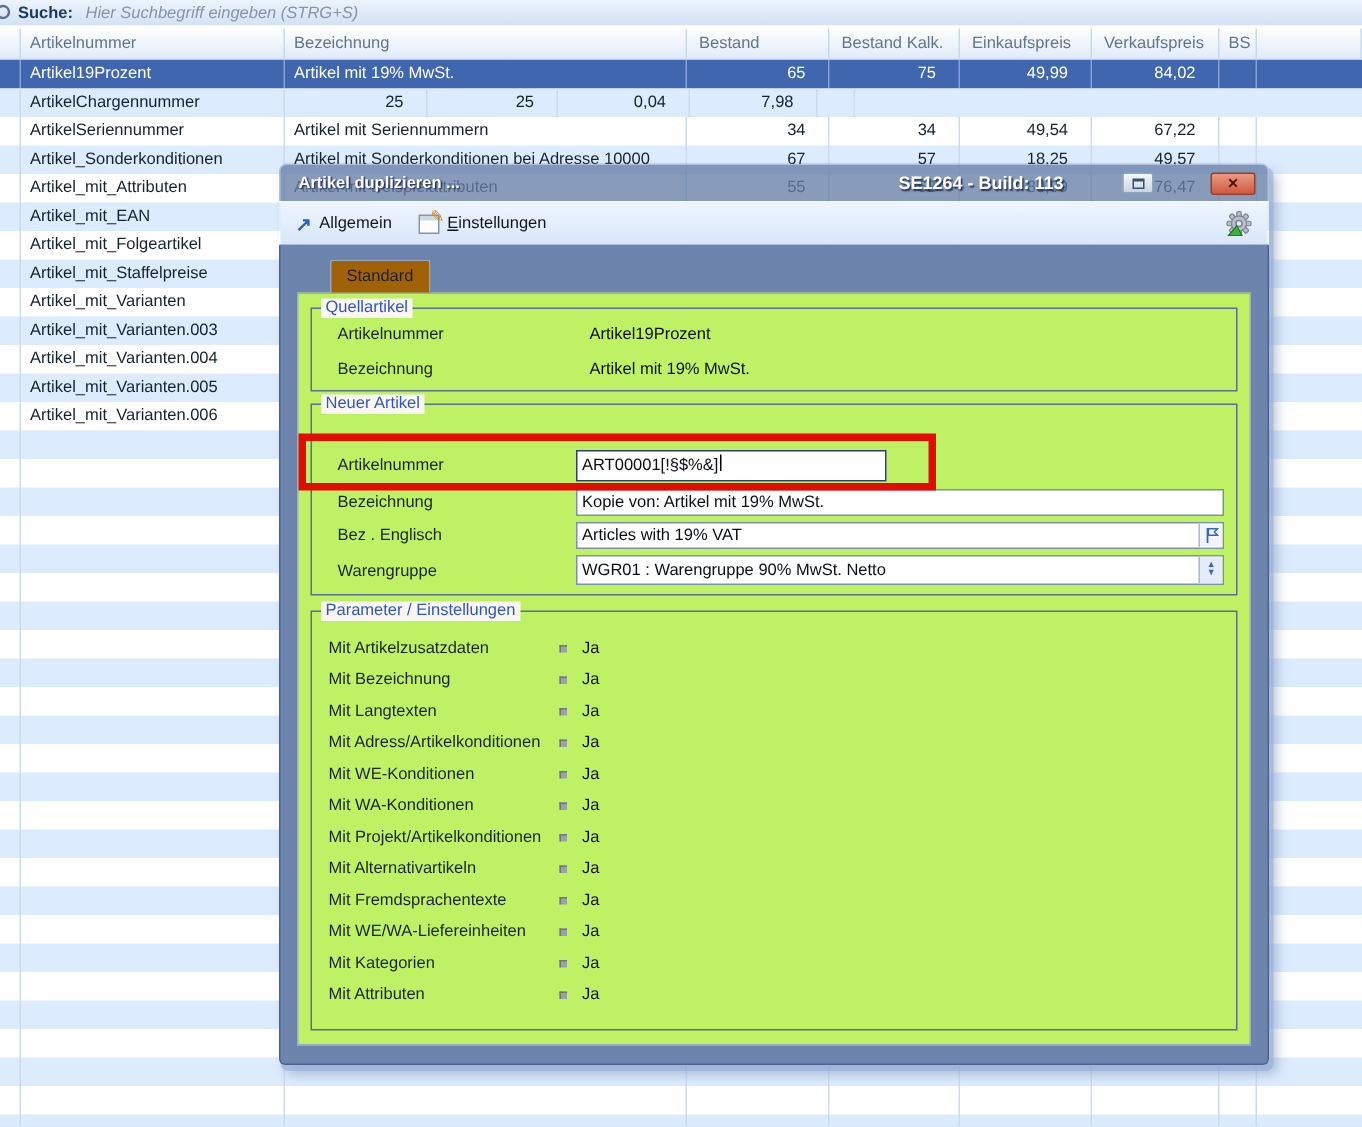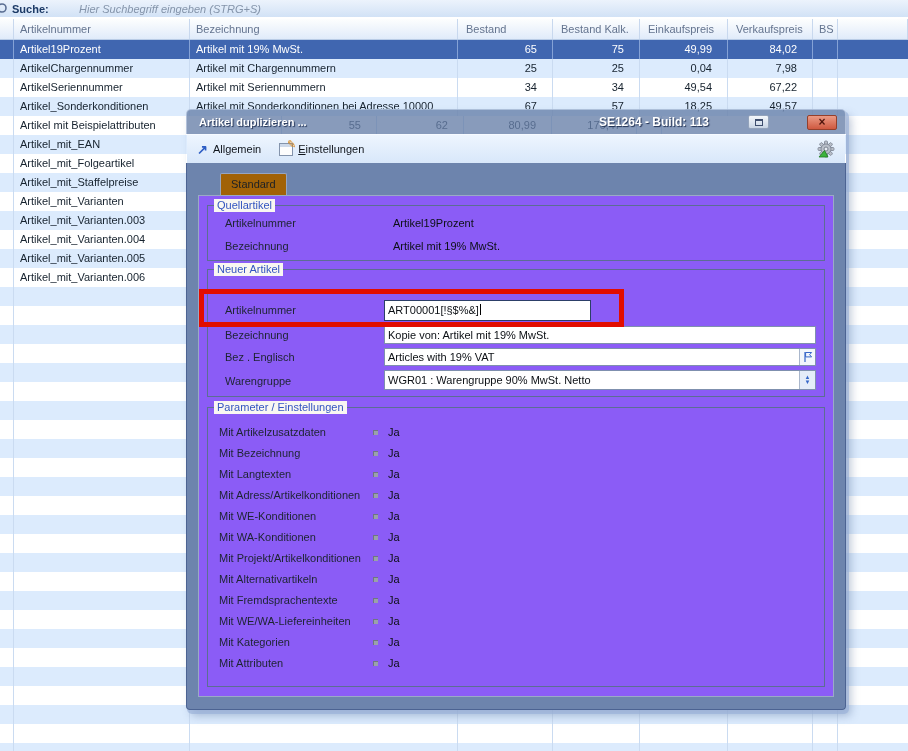--- a/index.html
+++ b/index.html
@@ -6,21 +6,21 @@
   html,body { width:908px; height:751px; }
   body { font-family:"Liberation Sans", sans-serif; background:#fff; }
   .screen { position:relative; width:908px; height:751px; overflow:hidden; background:#fff; }
 
   
   .search-bar { position:absolute; left:0; top:0; width:908px; height:18px;
     background:linear-gradient(#ecf3fc,#d2e2f6); border-bottom:1px solid #ffffff;
     font-size:11px; line-height:18px; white-space:nowrap;text-align:right; }
   .search-icon { position:absolute; left:-6px; top:2px; }
   .search-label { position:absolute; left:12px; font-weight:bold; color:#1c3a66; }
-  .search-placeholder { position:absolute; left:57px; font-style:italic; color:#8494aa;margin-left:22px; }
+  .search-placeholder { position:absolute; left:57px; font-style:italic; color:#8494aa; }
 
   
   .thead { position:absolute; left:0; top:19px; width:908px; height:21px; display:flex;
     background:linear-gradient(#fdfefe,#e0ebfa); border-bottom:1px solid #b9cce6;
     font-size:11px; line-height:20px; color:#64748f; }
   .tbody { position:absolute; left:0; top:40px; width:908px; height:711px; overflow:hidden; }
   .trow { display:flex; height:19px; line-height:19px; font-size:11px; color:#16222e; }
   .trow.stripe { background:#dcebfd; }
   .trow.plain  { background:#ffffff; }
   .trow.sel    { background:#4066b0; color:#ffffff; }
@@ -63,21 +63,21 @@
   .underline-first { display:inline-block; }
   .underline-first::first-letter { text-decoration:underline; }
   .gear { margin-left:auto; width:18px; height:18px; }
 
   .dbody { position:absolute; left:0; top:54px; width:660px; height:547px;
     background:#6d84ad; border:1px solid #4c6392; border-top:none; border-radius:0 0 4px 4px; }
   .tab { position:absolute; left:17px; top:10px; height:22px; padding:4px 10px 0 10px;
     background:#a16207; border:1px solid #96a5c2; border-bottom:none; border-radius:2px 2px 0 0;
     color:#1c2026; z-index:2;margin-left:16px; }
   .panel { position:absolute; left:11px; top:32px; width:636px; height:502px;
-    background:#8b5cf6; border:1px solid #9aa9c6; }
+    background:#bef264; border:1px solid #9aa9c6; }
 
   .fs { position:absolute; border:1px solid #5c6d94; }
   .fs .legend { position:absolute; top:-7px; left:6px; background:#f9f7f2; padding:0 3px;
     color:#3355c0; line-height:13px; }
   .fs-quell { left:8px; top:9px;  width:618px; height:56px; }
   .fs-neu   { left:8px; top:73px; width:618px; height:128px; }
   .fs-param { left:8px; top:211px; width:618px; height:280px; }
 
   .frow { position:absolute; left:0; right:0; height:14px; line-height:14px; color:#1d2430; }
   .frow .flabel { position:absolute; left:17px; }
@@ -142,21 +142,20 @@
         <div class="cell c-bestand num">65</div>
         <div class="cell c-bestand_kalk num">75</div>
         <div class="cell c-einkaufspreis num">49,99</div>
         <div class="cell c-verkaufspreis num">84,02</div>
         <div class="cell c-bs"></div>
         <div class="cell c-pad"></div>
       </div>
       <div class="trow stripe">
         <div class="cell c-sel"></div>
         <div class="cell c-artikelnummer">ArtikelChargennummer</div>
-        <div class="cell c-bezeichnung">Artikel mit Chargennummern</div>
         <div class="cell c-bestand num">25</div>
         <div class="cell c-bestand_kalk num">25</div>
         <div class="cell c-einkaufspreis num">0,04</div>
         <div class="cell c-verkaufspreis num">7,98</div>
         <div class="cell c-bs"></div>
         <div class="cell c-pad"></div>
       </div>
       <div class="trow plain">
         <div class="cell c-sel"></div>
         <div class="cell c-artikelnummer">ArtikelSeriennummer</div>
@@ -174,20 +173,21 @@
         <div class="cell c-bezeichnung">Artikel mit Sonderkonditionen bei Adresse 10000</div>
         <div class="cell c-bestand num">67</div>
         <div class="cell c-bestand_kalk num">57</div>
         <div class="cell c-einkaufspreis num">18,25</div>
         <div class="cell c-verkaufspreis num">49,57</div>
         <div class="cell c-bs"></div>
         <div class="cell c-pad"></div>
       </div>
       <div class="trow plain">
         <div class="cell c-sel"></div>
+        <div class="cell c-artikelnummer">Artikel_mit_Attributen</div>
         <div class="cell c-bezeichnung">Artikel mit Beispielattributen</div>
         <div class="cell c-bestand num">55</div>
         <div class="cell c-bestand_kalk num">62</div>
         <div class="cell c-einkaufspreis num">80,99</div>
         <div class="cell c-verkaufspreis num">176,47</div>
         <div class="cell c-bs"></div>
         <div class="cell c-pad"></div>
       </div>
       <div class="trow stripe">
         <div class="cell c-sel"></div>

